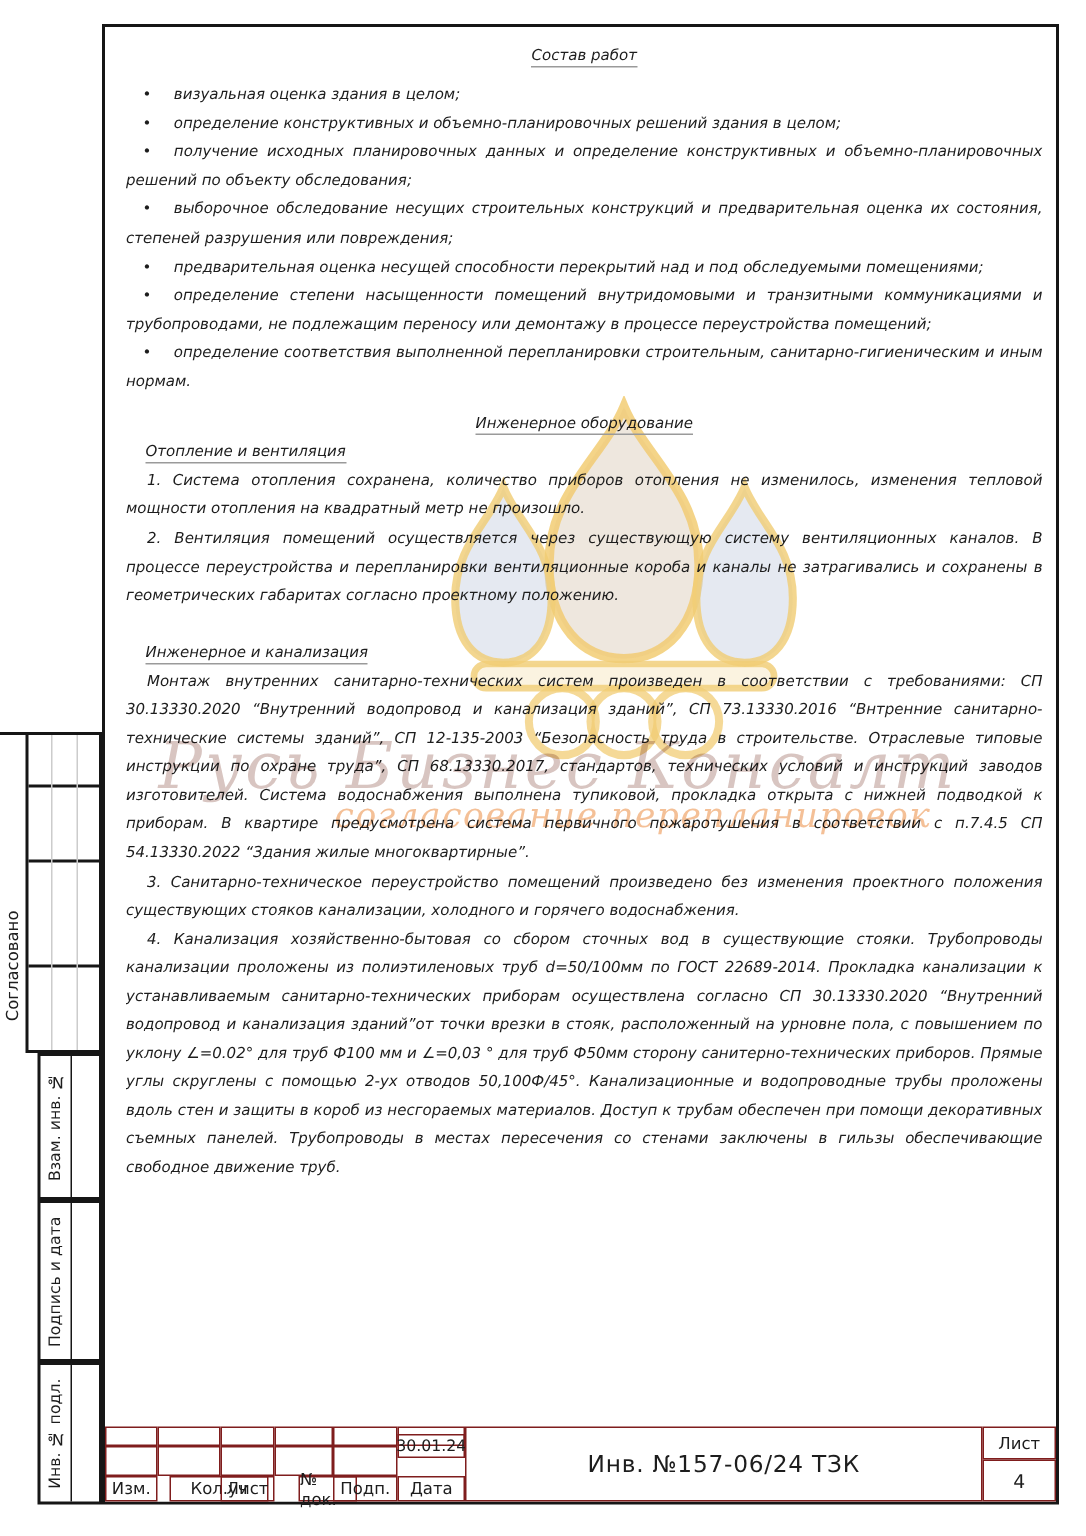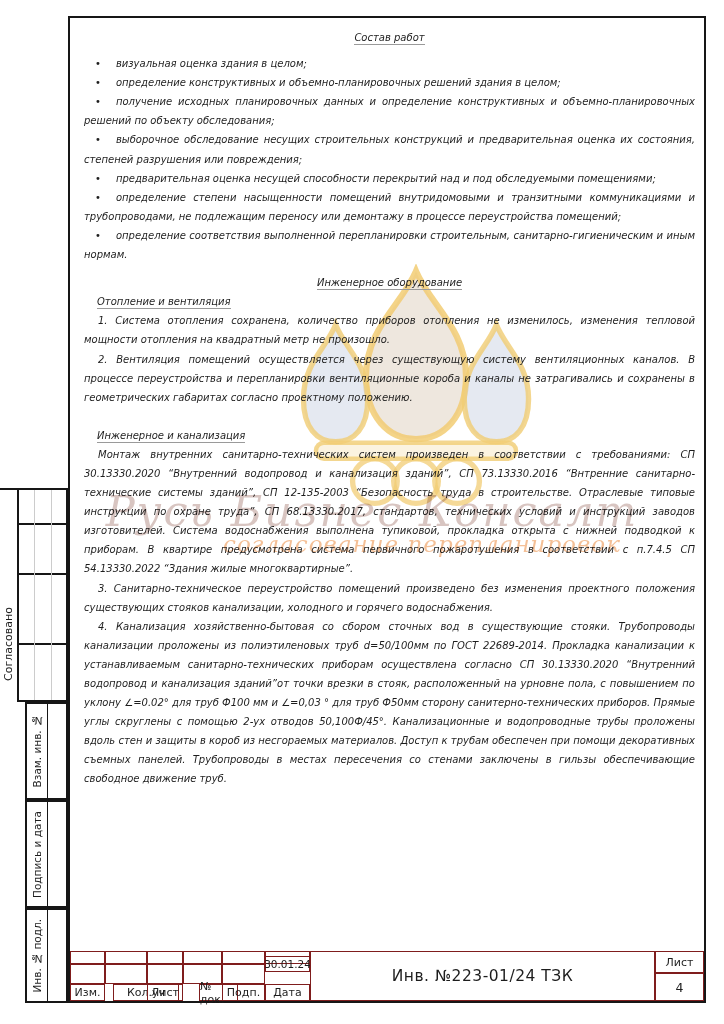--- a/index.html
+++ b/index.html
@@ -147,19 +147,19 @@
     <div class="tc" style="left:152px;top:13px;width:43px;height:20px"></div>
     <div class="tc val" style="left:195px;top:5px;width:45px;height:16px">30.01.24</div>
 
     <div class="tc lbl" style="left:0;top:33px;width:35px;height:17px">Изм.</div>
     <div class="tc lbl" style="left:43px;top:33px;width:66px;height:17px">Кол.уч</div>
     <div class="tc lbl" style="left:77px;top:33px;width:36px;height:17px">Лист</div>
     <div class="tc lbl" style="left:129px;top:33px;width:39px;height:17px">№ док.</div>
     <div class="tc lbl" style="left:152px;top:33px;width:43px;height:17px">Подп.</div>
     <div class="tc lbl" style="left:195px;top:33px;width:45px;height:17px">Дата</div>
 
-    <div class="tc doc" style="left:240px;top:0;width:345px;height:50px">Инв. №223-01/24 ТЗК</div>
+    <div class="tc doc" style="left:240px;top:0;width:345px;height:50px">Инв. №157-06/24 ТЗК</div>
 
     <div class="tc sheet-h" style="left:585px;top:0;width:49px;height:22px">Лист</div>
     <div class="tc sheet-n" style="left:585px;top:22px;width:49px;height:28px">4</div>
   </div>
 
 </div>
 
 </body></html>

